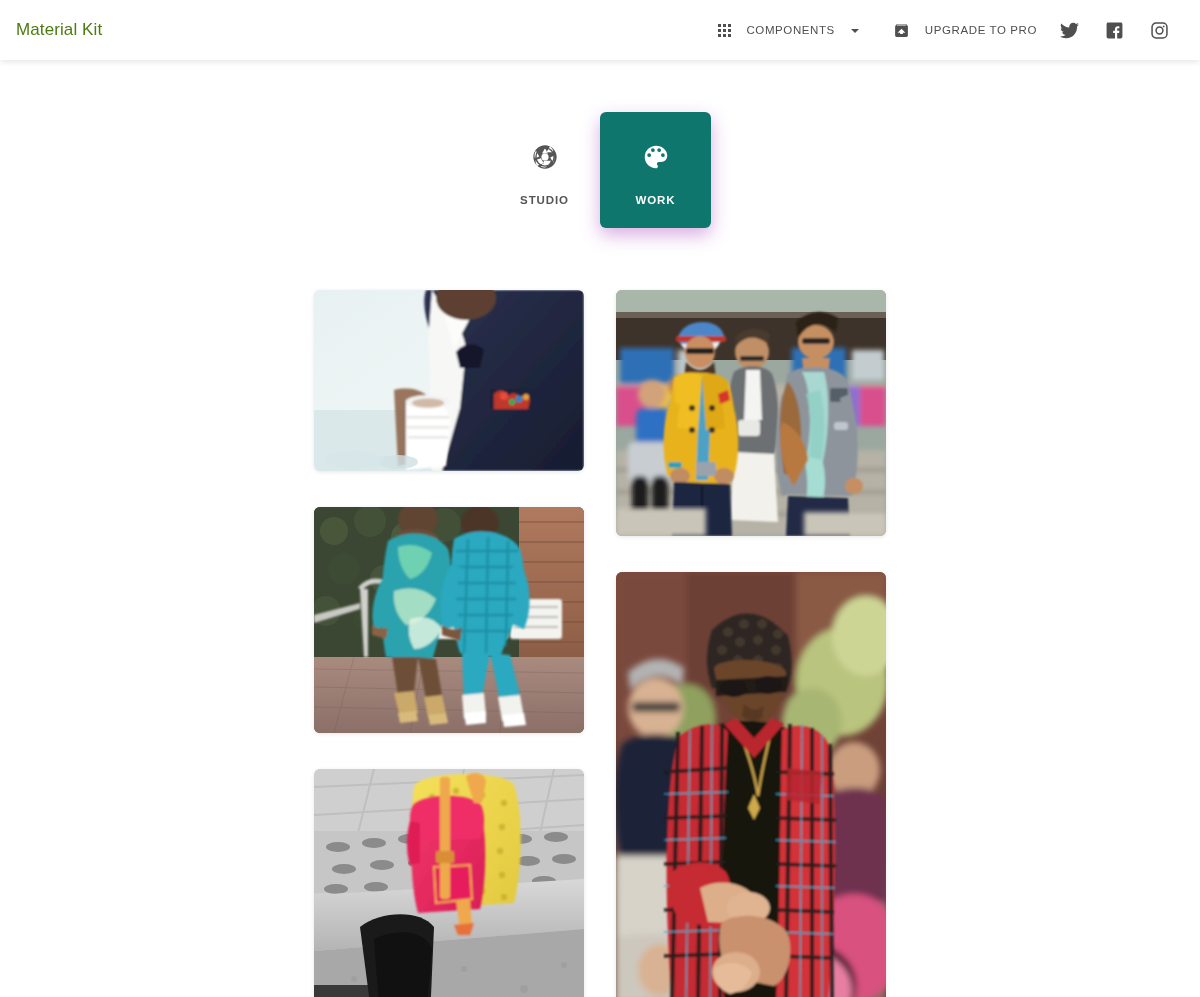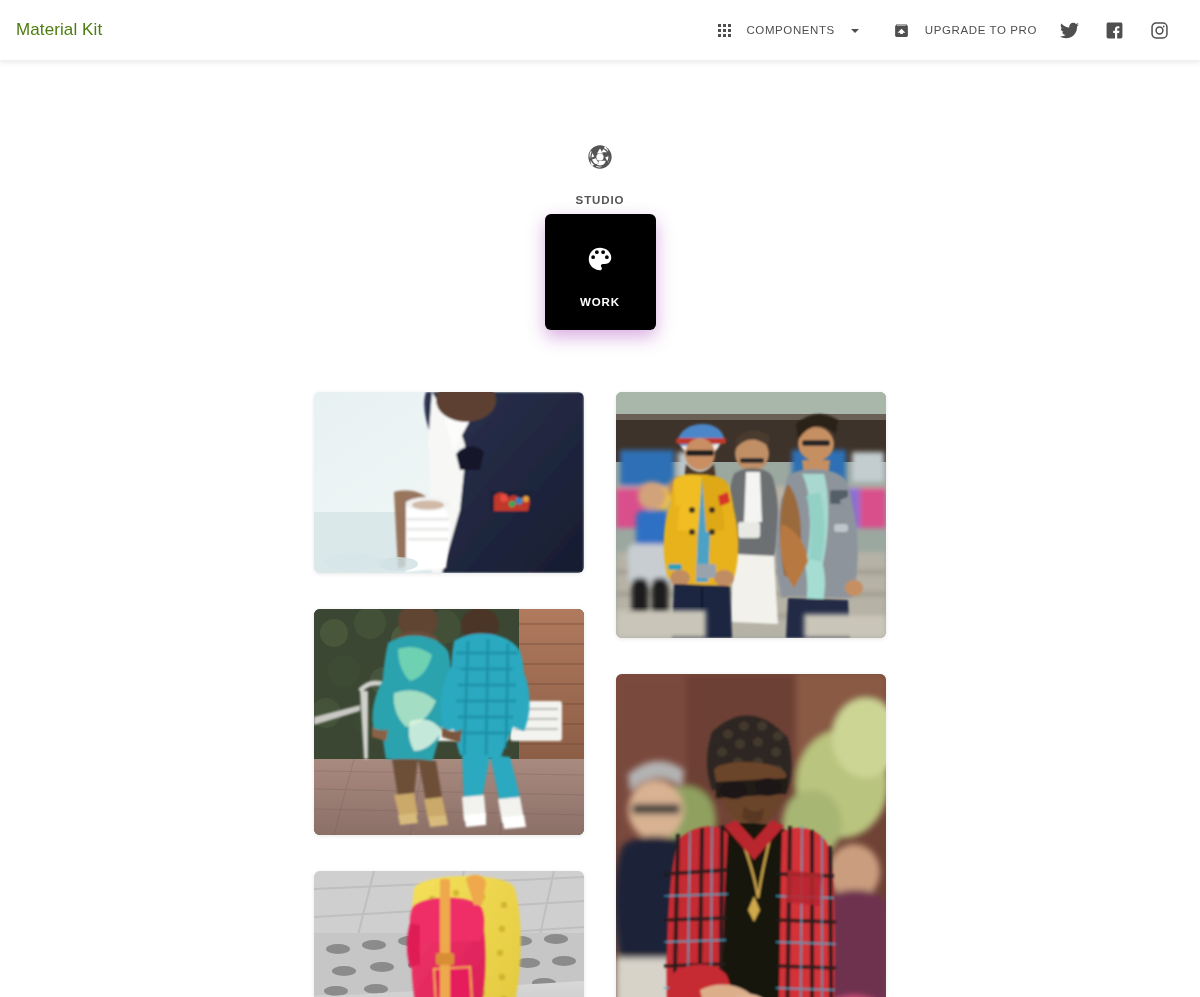--- a/index.html
+++ b/index.html
@@ -81,24 +81,23 @@
   .page {
     width: 100%;
     background: #ffffff;
     padding-top: 28px;
   }
 
   
   .tabs {
     display: flex;
     justify-content: center;
-    align-items: center;
+    align-items: flex-start;
     gap: 0px;
     margin-top: 30px;
-    flex-direction: column;
   }
   .tab {
     width: 111px;
     padding: 22px 0 14px;
     display: flex;
     flex-direction: column;
     align-items: center;
     justify-content: flex-start;
     cursor: pointer;
     border-radius: 6px;
@@ -112,21 +111,21 @@
     justify-content: center;
   }
   .tab .tab-label {
     margin-top: 20px;
     font-size: 11.5px;
     letter-spacing: 0.9px;
     font-weight: 700;
     text-transform: uppercase;
   }
   .tab.active {
-    background: #000000;
+    background: #0f766e;
     color: #ffffff;
     box-shadow: 0 7px 18px rgba(156,39,176,0.38);
     padding: 28px 0 22px;
     margin-top: -6px;
   }
 
   
   .gallery {
     width: 572px;
     margin: 62px auto 0;

